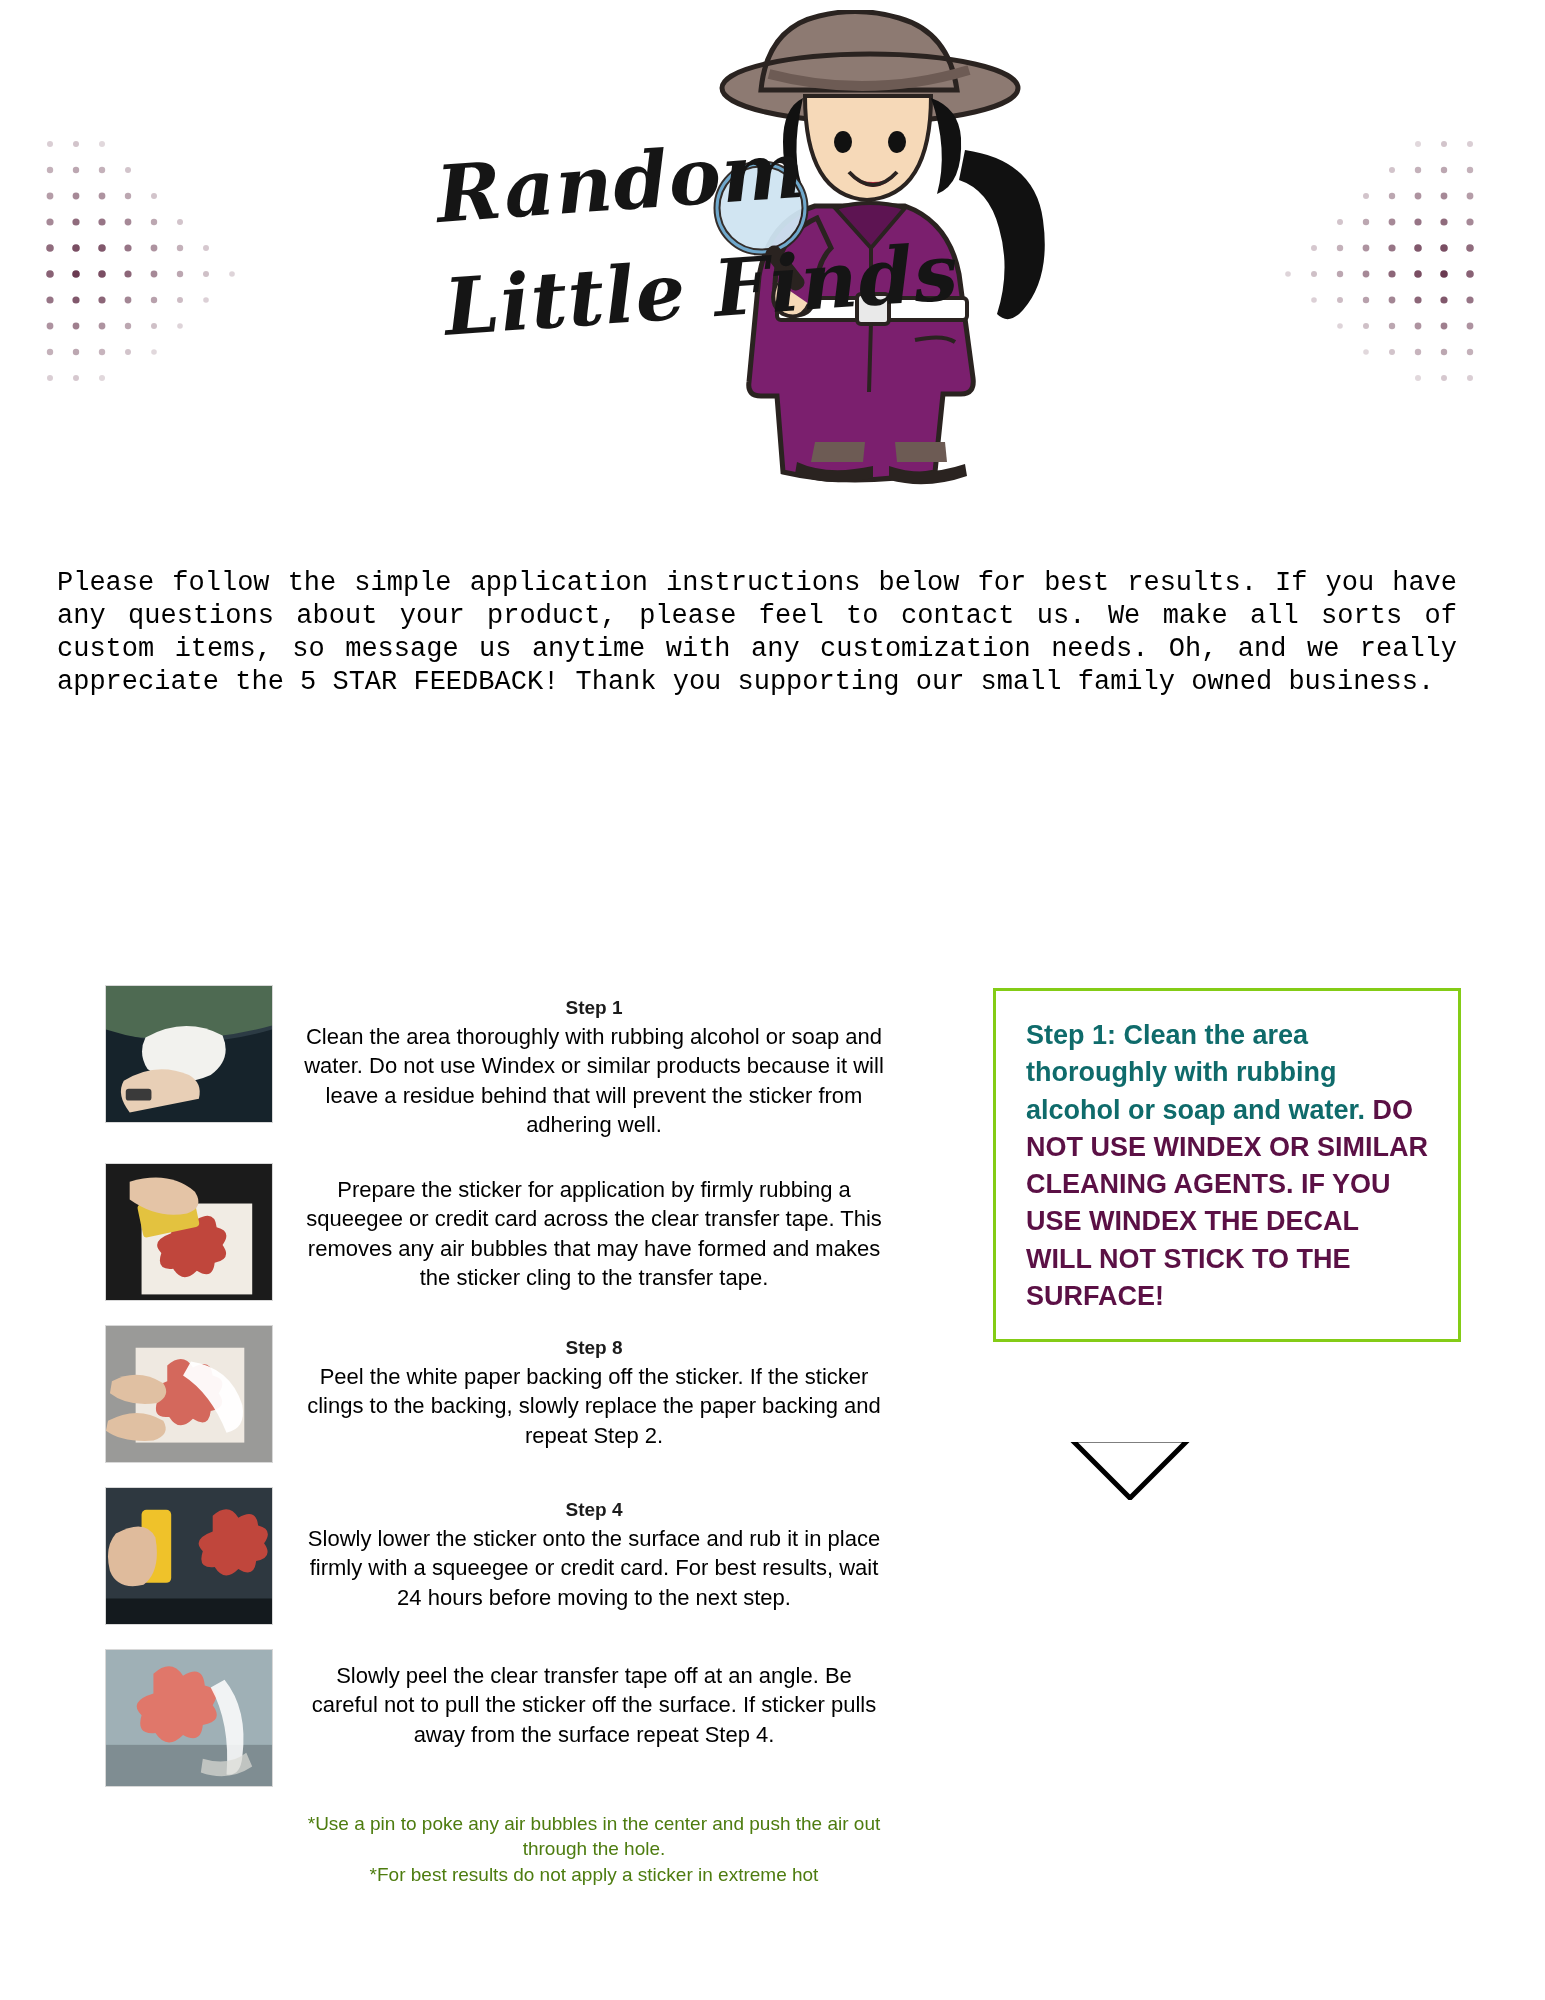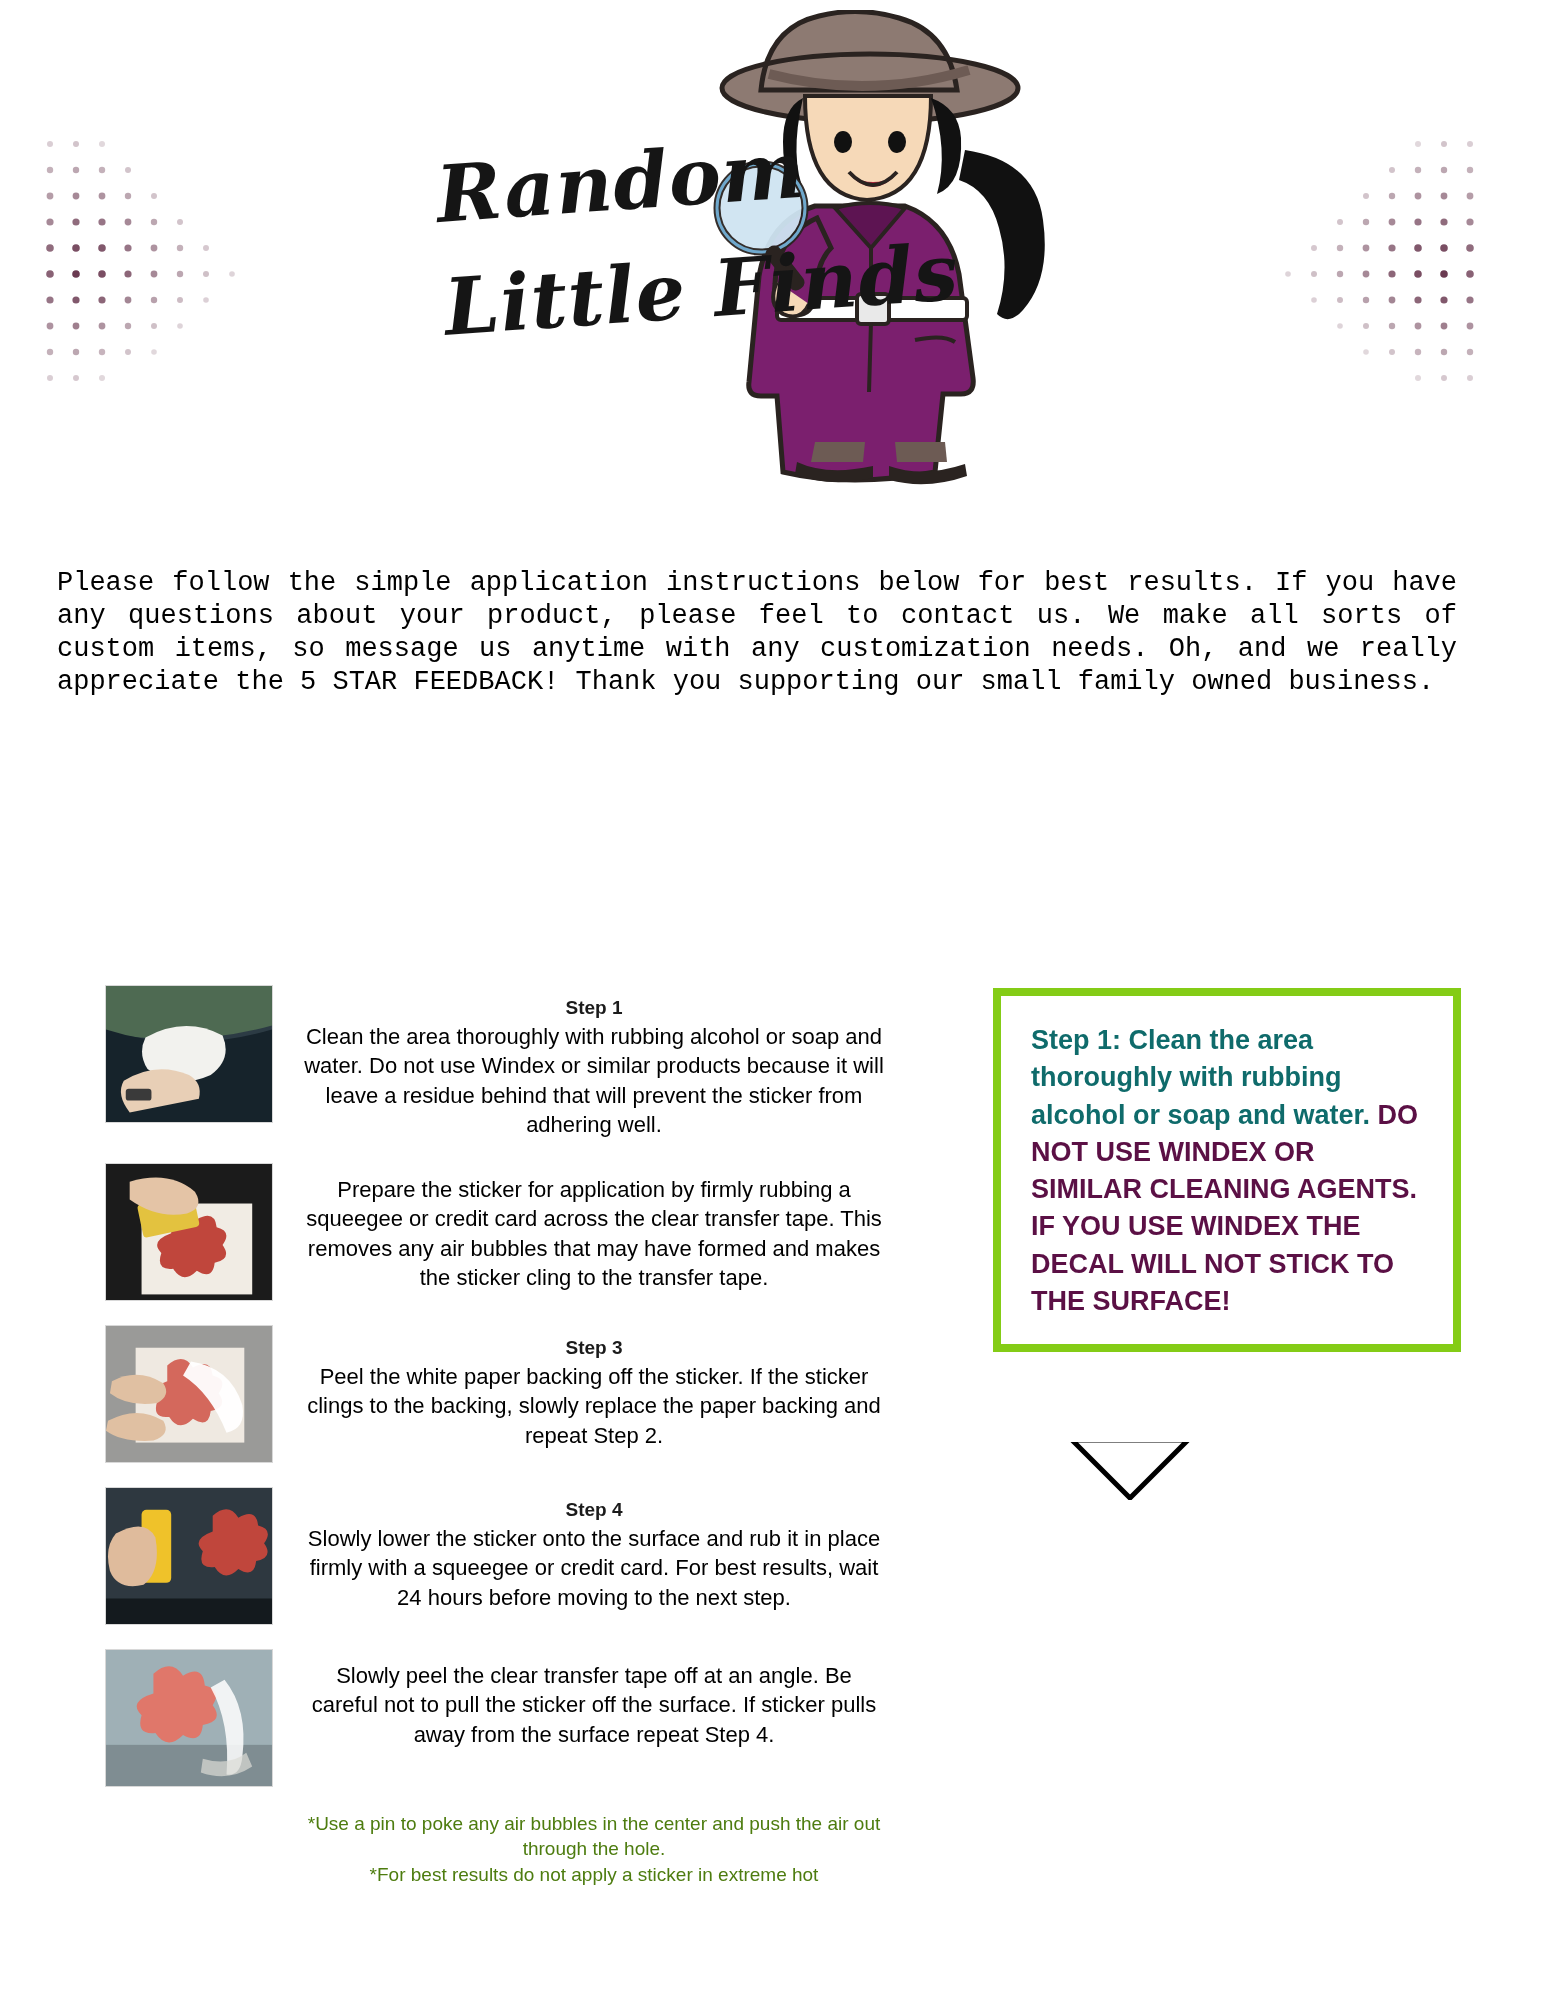--- a/index.html
+++ b/index.html
@@ -109,21 +109,21 @@
     color: #4d7c0f;
     white-space: pre-line;
   }
 
   
   .callout {
     position: absolute;
     left: 993px;
     top: 988px;
     width: 468px;
-    border: 8px solid #84cc16;
+    border: 3px solid #84cc16;
     background: #ffffff;
     padding: 26px 30px 24px 30px;
   }
   .callout-text {
     font-size: 27px;
     line-height: 1.38;
     font-weight: bold;
     color: #5b1045;
     font-family: "Liberation Sans", sans-serif;
   }
@@ -358,21 +358,21 @@
       <svg class="thumb-bg" viewBox="0 0 168 138" preserveAspectRatio="none">
         <rect width="168" height="138" fill="#9a9a98"></rect>
         <rect x="30" y="22" width="110" height="96" fill="#efe9e1"></rect>
         <path d="M62 40 q16 -14 26 2 q18 -10 20 8 q16 4 6 18 q10 14 -8 18 q-2 18 -18 8 q-14 14 -24 -2 q-18 2 -12 -16 q-12 -12 10 -20z" fill="#d4685c"></path>
         <path d="M86 36 q40 6 52 44 q4 24 -16 28 q-16 -40 -44 -58z" fill="#ffffff" opacity=".95"></path>
         <path d="M6 56 q26 -14 52 2 q8 12 -6 20 q-30 4 -48 -10z" fill="#e0c0a2"></path>
         <path d="M2 96 q30 -16 56 0 q8 14 -10 20 q-32 2 -48 -10z" fill="#e0c0a2"></path>
       </svg>
     </div>
     <div class="step-text">
-      <div class="step-title">Step 3</div>
+      <div class="step-title">Step 8</div>
       <div class="step-body">Peel the white paper backing off the sticker. If the sticker clings to the backing, slowly replace the paper backing and repeat Step 2.</div>
     </div>
   </div>
 
   <div class="step-row">
     <div class="step-thumb">
       <svg class="thumb-bg" viewBox="0 0 168 138" preserveAspectRatio="none">
         <rect width="168" height="138" fill="#20262a"></rect>
         <rect x="0" y="0" width="168" height="112" fill="#2e3840"></rect>
         <rect x="0" y="112" width="168" height="26" fill="#141a1e"></rect>

